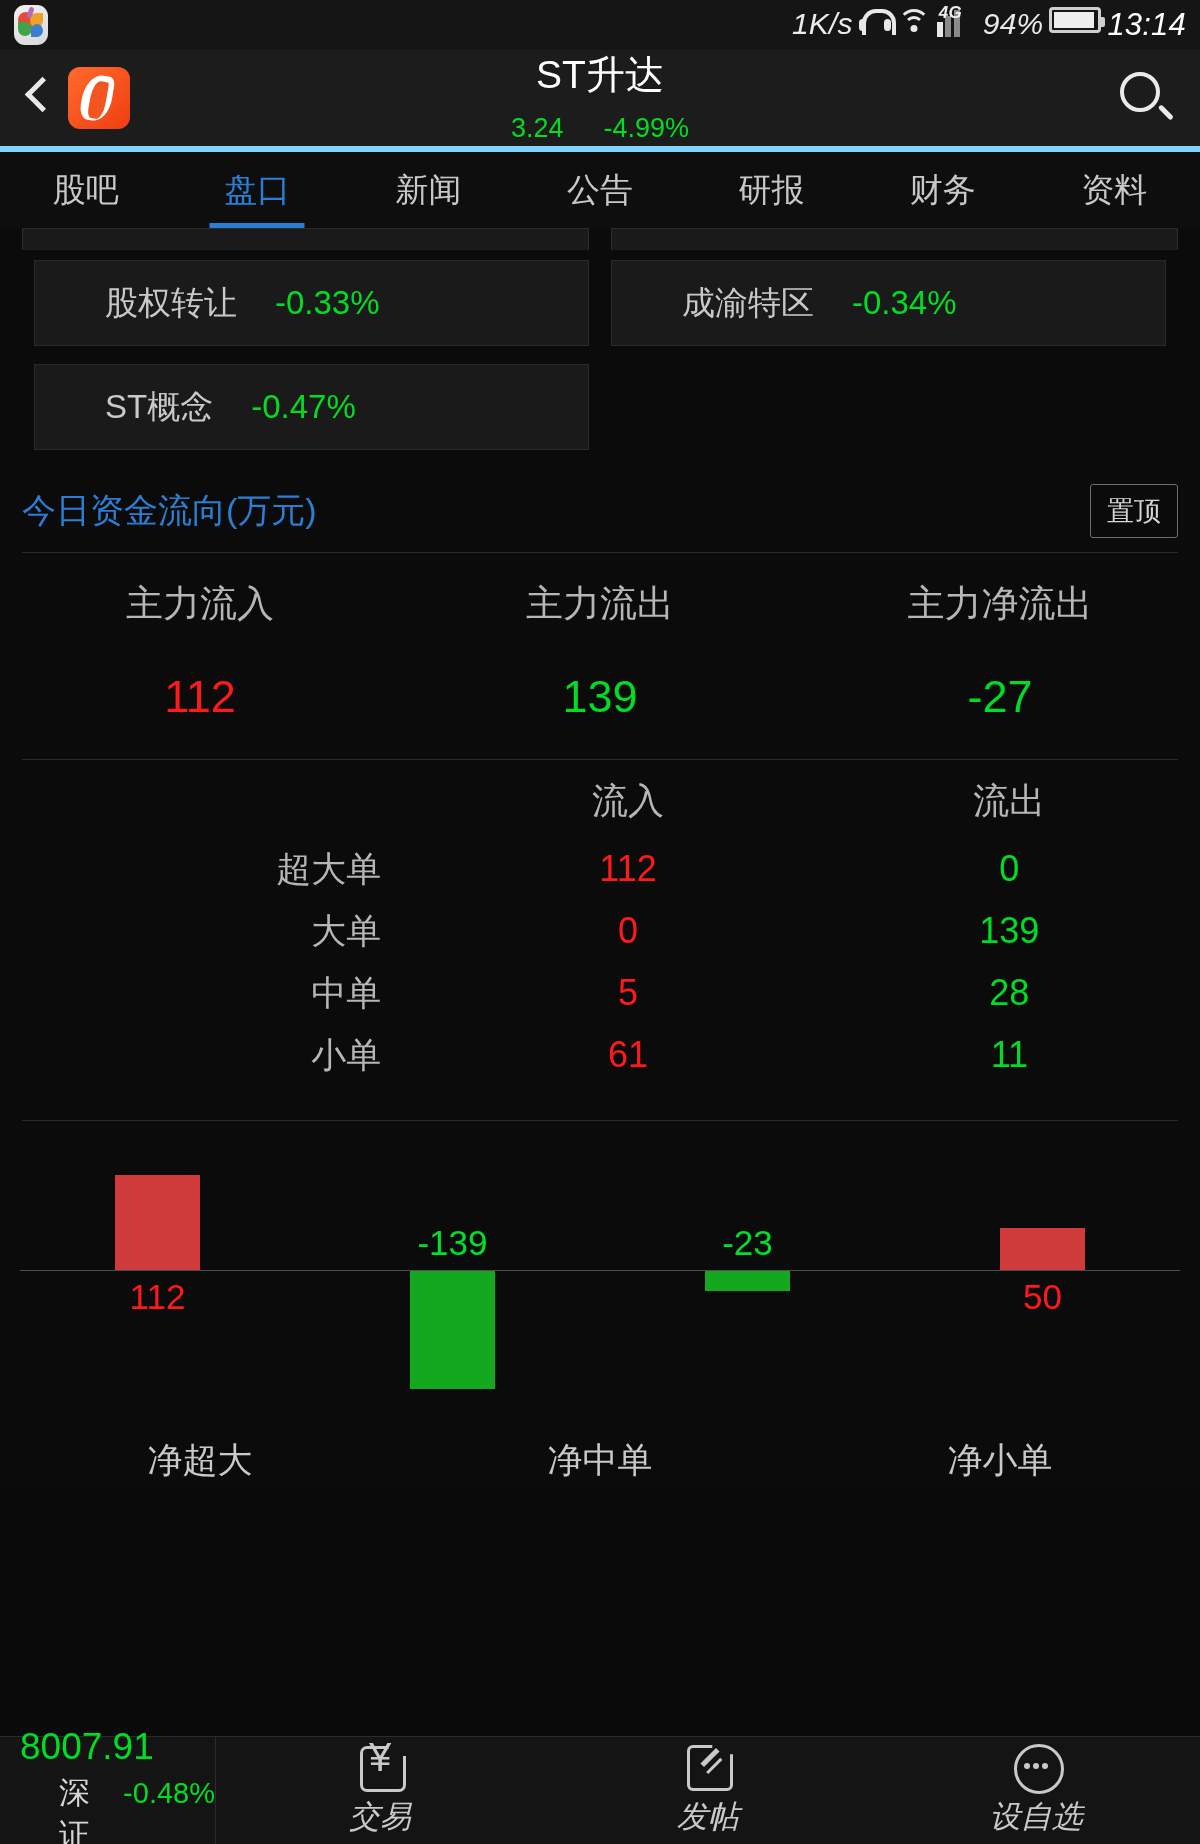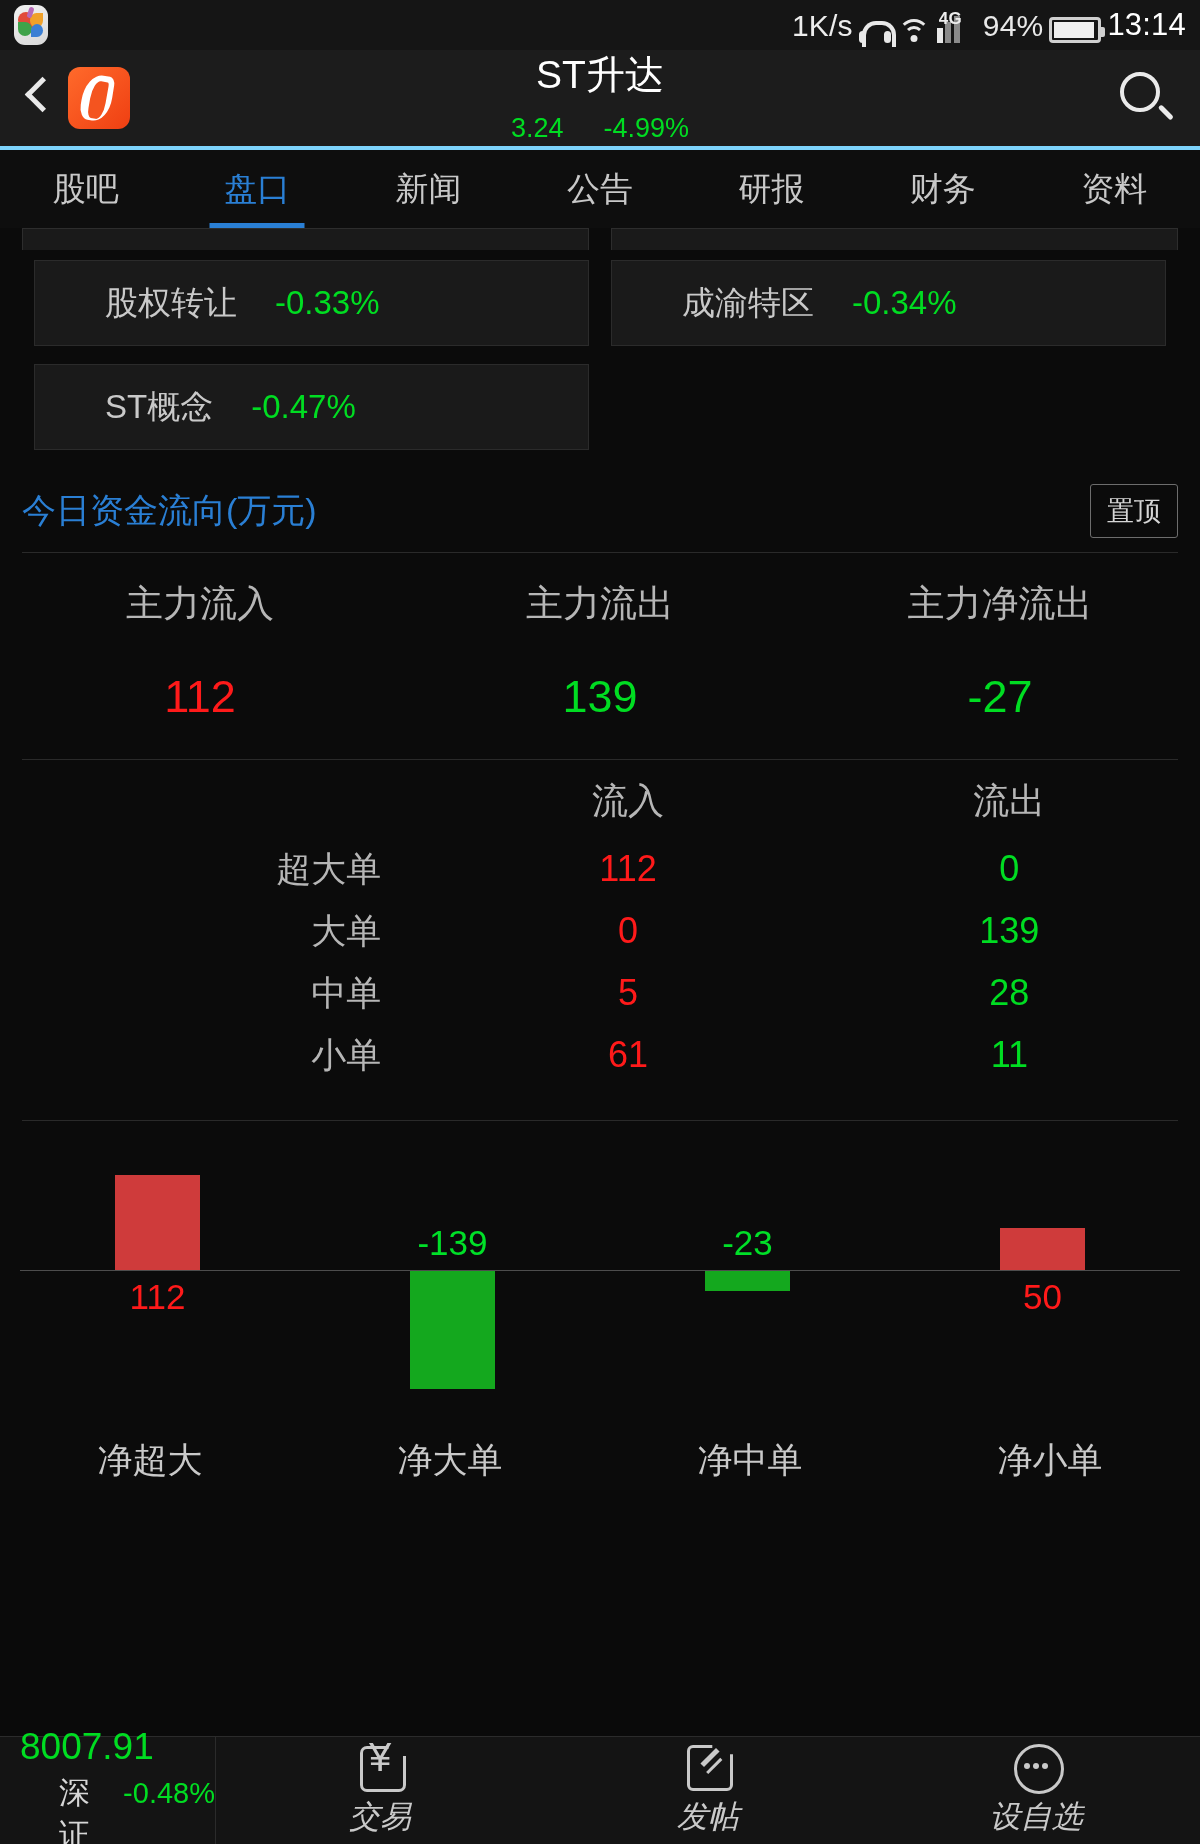--- a/index.html
+++ b/index.html
@@ -31,22 +31,22 @@
     display:flex; align-items:center; justify-content:center;
   }
   .app-badge .seg { position:absolute; }
   .app-badge .s1 { width:16px;height:16px;background:#e24b3a;border-radius:50% 50% 0 50%;top:7px;left:4px;}
   .app-badge .s2 { width:14px;height:14px;background:#3fa34a;border-radius:0 50% 50% 50%;top:17px;left:4px;}
   .app-badge .s3 { width:13px;height:15px;background:#f0a12a;border-radius:50% 0 50% 50%;top:8px;left:16px;}
   .app-badge .s4 { width:12px;height:13px;background:#3b7fd4;border-radius:50% 50% 50% 0;top:19px;left:17px;}
   .app-badge .s5 { width:5px;height:11px;background:#b66ab8;border-radius:3px;top:2px;left:14px;transform:rotate(18deg);}
   .sb-right {
     margin-left:auto;
-    display:flex; align-items:flex-end; gap:6px;
-    color:#e8e8e8; font-size:30px; letter-spacing:.2px;
+    display:flex; align-items:flex-start; gap:6px;
+    color:#e8e8e8; font-size:30px; letter-spacing:.2px;font-style:italic;
   }
   .netspeed { font-size:30px; color:#ececec; }
   .ico-head { width:32px;height:24px; position:relative; }
   .ico-head:before{
     content:""; position:absolute; left:3px; top:2px; width:26px;height:22px;
     border:4px solid #e8e8e8; border-bottom:none;
     border-radius:14px 14px 0 0;
   }
   .ico-head:after{
     content:""; position:absolute; left:0; top:12px; width:7px;height:12px;
@@ -123,21 +123,21 @@
     border:4.5px solid #eaeaea; border-radius:50%;
   }
   .search-btn .hdl{
     position:absolute; left:43px; top:44px; width:18px;height:4.5px;
     background:#eaeaea; border-radius:3px; transform:rotate(45deg);
   }
 
   
   .tabs {
     display:flex; height:82px; background:#0e0e0e;
-    border-top:4px solid #7dd3fc;
+    border-top:6px solid #7dd3fc;
   }
   .tab {
     flex:1; display:flex; align-items:center; justify-content:center;
     font-size:33px; color:#c8c8c8; position:relative; cursor:pointer;
   }
   .tab.active { color:#2a7fd4; }
   .tab.active:after{
     content:""; position:absolute; bottom:0; left:50%; transform:translateX(-50%);
     width:95px; height:5px; background:#2a7fd4;
   }
@@ -421,21 +421,20 @@
             <div class="bar neg" style="height: 20px; background: rgb(20, 168, 30);"></div>
             <div class="vallbl grn2" style="top: 78px;">-23</div>
           </div>
           <div class="bargroup" style="left: 75%;">
             <div class="bar pos" style="height: 42px; background: rgb(207, 59, 59);"></div>
             <div class="vallbl red" style="top: 132px;">50</div>
           </div>
         </div>
       <div class="xlabels">
         <div>净超大</div>
-        <div>净大单</div>
         <div>净中单</div>
         <div>净小单</div>
       </div>
     </div>
   </div>
 
   <div class="bottombar">
     <div class="idxbox">
       <div class="idxval green">8007.91</div>
       <div class="idxrow2">

